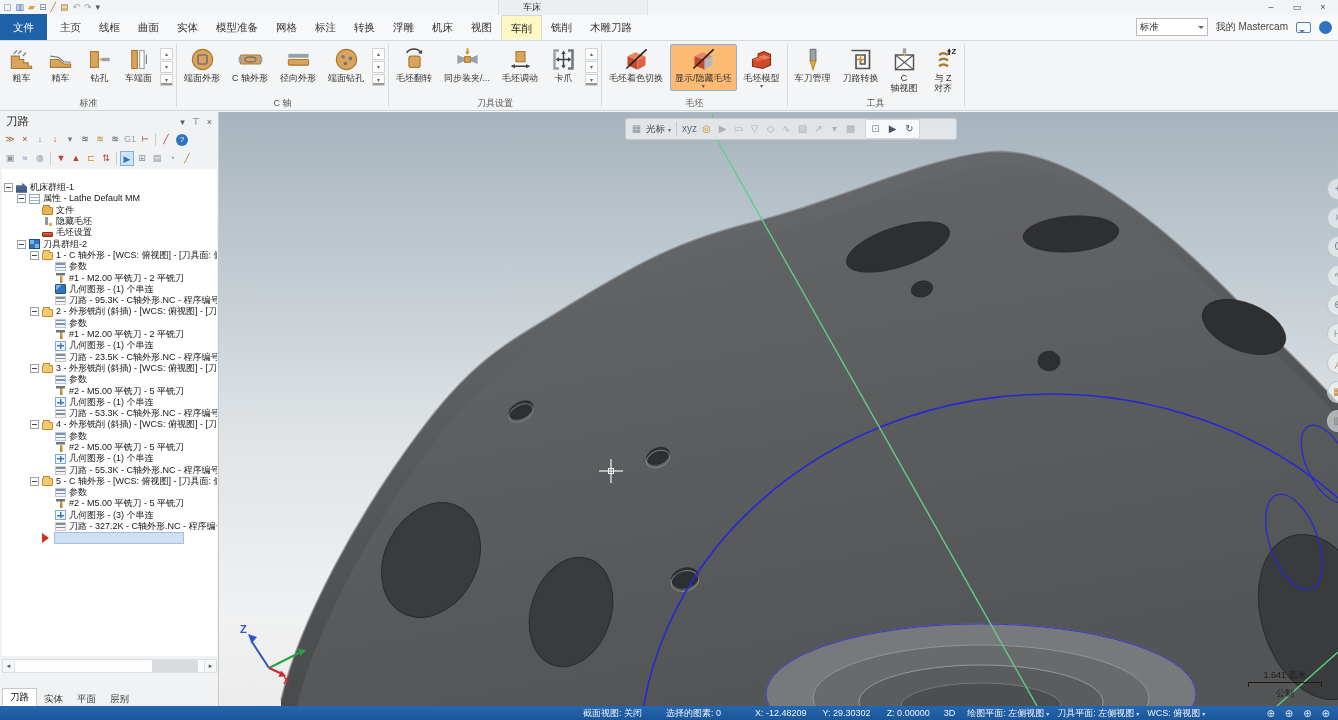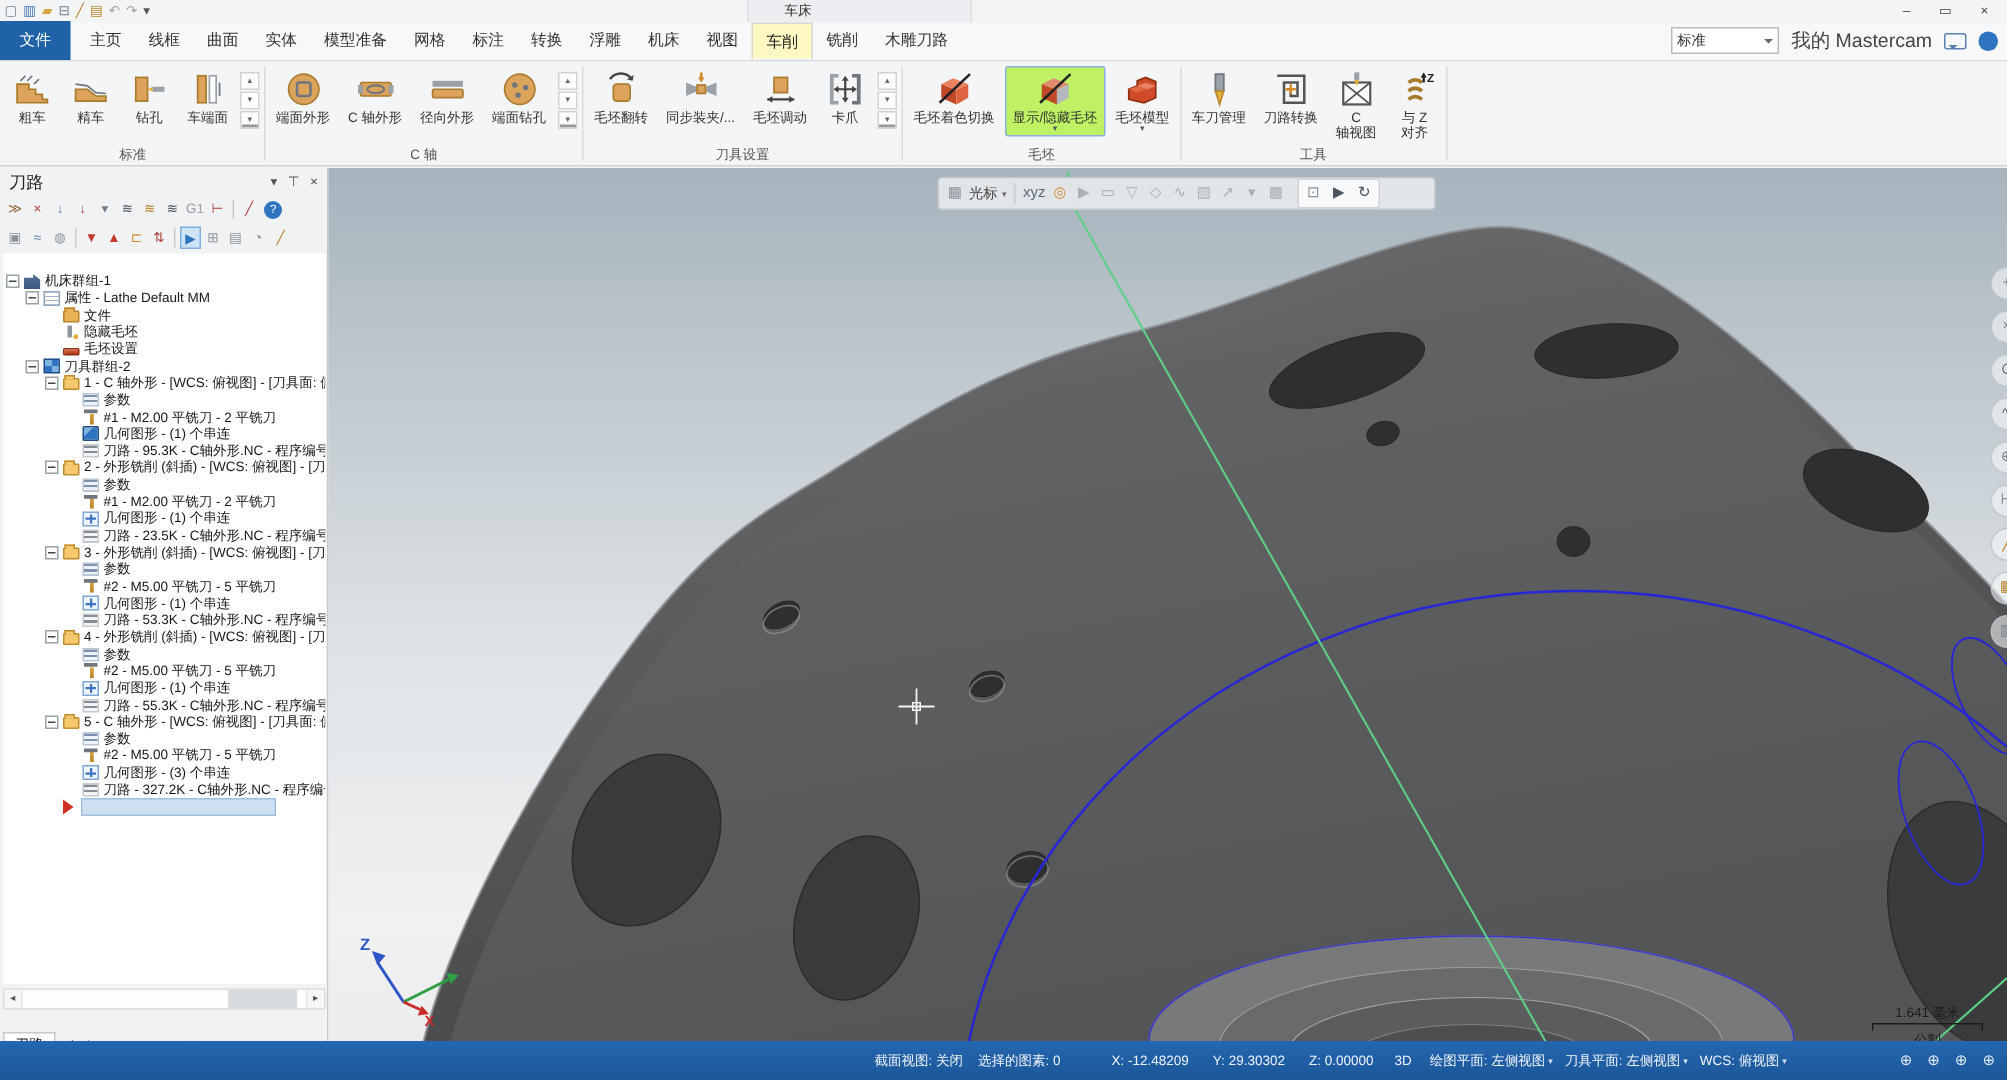--- a/index.html
+++ b/index.html
@@ -16,31 +16,31 @@
   .wbtn{width:26px;height:14px;text-align:center;font-size:9px;color:#444;line-height:14px;}
   
   #tabrow{position:absolute;top:15px;left:0;right:0;height:26px;background:#f7f8fa;border-bottom:1px solid #d5d8da;display:flex;align-items:flex-end;box-sizing:border-box;}
   .tab{height:25px;line-height:25px;padding:0 9px;font-size:10.5px;color:#333;box-sizing:border-box;}
   .tab-file{background:#1f62a8;color:#fff;padding:0 13px;margin-right:4px;height:26px;line-height:26px;}
   .tab.active{background:#fef9c3;border:1px solid #d5d8da;border-bottom:1px solid #f4f5f6;color:#222;}
   #tabright{position:absolute;right:6px;bottom:4px;display:flex;gap:8px;align-items:center;}
   .combo{width:64px;height:16px;border:1px solid #b8bcc0;background:#fff;font-size:9.5px;color:#333;display:flex;align-items:center;padding:0 3px;position:relative;}
   .combo span{flex:1;}
   .combo::after{content:"";border:3px solid transparent;border-top-color:#666;margin-top:3px;}
-  #acct{font-size:13px;color:#444;}
+  #acct{font-size:10px;color:#444;}
   .bubble{width:13px;height:9px;border:1.5px solid #5b7fae;border-radius:2px;position:relative;}
   .bubble::after{content:"";position:absolute;left:2px;bottom:-4px;border:3px solid transparent;border-top-color:#5b7fae;}
   .helpbtn{width:13px;height:13px;border-radius:50%;background:#2f74c0;color:#fff;font-size:9px;line-height:13px;text-align:center;}
   
   #ribbon{position:absolute;top:41px;left:0;right:0;height:70px;background:#f4f5f6;border-bottom:1px solid #cfd3d6;display:flex;align-items:stretch;padding-left:2px;box-sizing:border-box;}
   .rgroup{display:flex;flex-direction:column;}
   .rrow{display:flex;flex:1;align-items:flex-start;padding-top:3px;}
   .rlabel{text-align:center;font-size:9px;color:#555;height:13px;line-height:12px;}
   .rbtn{display:flex;flex-direction:column;align-items:center;padding:1px 4px;margin:0 1px;border:1px solid transparent;border-radius:2px;}
-  .rbtn.sel{background:#bef264;border-color:#8ab1dd;}
+  .rbtn.sel{background:#fdba74;border-color:#8ab1dd;}
   .ricon{width:27px;height:27px;}
   .ricon svg{width:100%;height:100%;}
   .rbl{font-size:9px;color:#333;line-height:10px;white-space:nowrap;}
   .rdd{font-size:6px;color:#555;line-height:6px;}
   .gsep{width:1px;background:#d8dadc;margin:3px 1px;}
   .rgal{display:flex;flex-direction:column;gap:1px;padding-top:4px;margin:0 2px;}
   .rgbtn{width:13px;height:12px;border:1px solid #d0d3d6;background:#fdfdfe;font-size:6px;line-height:11px;text-align:center;color:#666;box-sizing:border-box;}
   
   #leftpanel{position:absolute;top:112px;left:0;width:219px;bottom:14px;background:#f0f2f4;border-right:1px solid #c6cacd;box-sizing:border-box;}
   #phead{height:17px;display:flex;align-items:center;padding:1px 6px 0 6px;}
@@ -96,21 +96,21 @@
   #selcur{font-size:9.5px;color:#444;}
   .selcaret{font-size:6px;color:#666;}
   .selsep{width:1px;height:14px;background:#c6cbd0;margin:0 2px;}
   .selsub{margin-left:5px;background:rgba(250,251,252,.92);border:1px solid #d0d4d8;border-radius:2px;display:flex;padding:0 3px;gap:4px;align-items:center;height:18px;}
   #qmcol{position:absolute;right:-11px;top:66px;display:flex;flex-direction:column;gap:7px;}
   .qmbtn{width:22px;height:22px;border-radius:50%;background:rgba(250,251,252,.55);border:1px solid rgba(185,192,199,.8);
          color:#76828e;font-size:10px;line-height:20px;text-align:center;box-sizing:border-box;}
   #scalebar{position:absolute;right:16px;bottom:8px;width:74px;text-align:center;color:#1c1c1c;font-size:9px;line-height:10px;}
   .sline{height:4px;border-left:1px solid #1c1c1c;border-right:1px solid #1c1c1c;border-top:1px solid #1c1c1c;margin:2px 0 1px 0;}
   
-  #statusbar{position:absolute;bottom:0;height:26px;left:0;right:0;background:linear-gradient(#2467b0,#1c5698);
+  #statusbar{position:absolute;bottom:0;height:14px;left:0;right:0;background:linear-gradient(#2467b0,#1c5698);
              color:#eef3f8;font-size:9px;display:flex;align-items:center;padding-left:583px;box-sizing:border-box;white-space:nowrap;}
   .sbitem{display:inline-flex;align-items:center;gap:2px;}
   .sbdd{font-size:6px;color:#cfe0f0;}
   #sbicons{margin-left:auto;display:flex;gap:10px;margin-right:8px;font-size:10px;color:#dfe8f2;}
 </style>
 </head>
 <body>
 
 <div id="app">
 
@@ -718,21 +718,21 @@
       </div>
     <div id="scalebar">
       <div class="sval">1.641 毫米</div>
       <div class="sline"></div>
       <div class="sunit">公制</div>
     </div>
   </div>
 
   <div id="statusbar">
       <span class="sbitem" style="margin-left: 0px;">截面视图: 关闭</span>
-      <span class="sbitem" style="margin-left: 10px;">选择的图素: 0</span>
+      <span class="sbitem" style="margin-left: 24px;">选择的图素: 0</span>
       <span class="sbitem" style="margin-left: 34px;">X:  -12.48209</span>
       <span class="sbitem" style="margin-left: 16px;">Y:  29.30302</span>
       <span class="sbitem" style="margin-left: 16px;">Z:  0.00000</span>
       <span class="sbitem" style="margin-left: 14px;">3D</span>
       <span class="sbitem" style="margin-left: 12px;">绘图平面: 左侧视图<span class="sbdd">▾</span></span>
       <span class="sbitem" style="margin-left: 8px;">刀具平面: 左侧视图<span class="sbdd">▾</span></span>
       <span class="sbitem" style="margin-left: 8px; justify-content: flex-end;">WCS: 俯视图<span class="sbdd">▾</span></span>
       <span id="sbicons">
         <span>⊕</span>
         <span>⊕</span>

